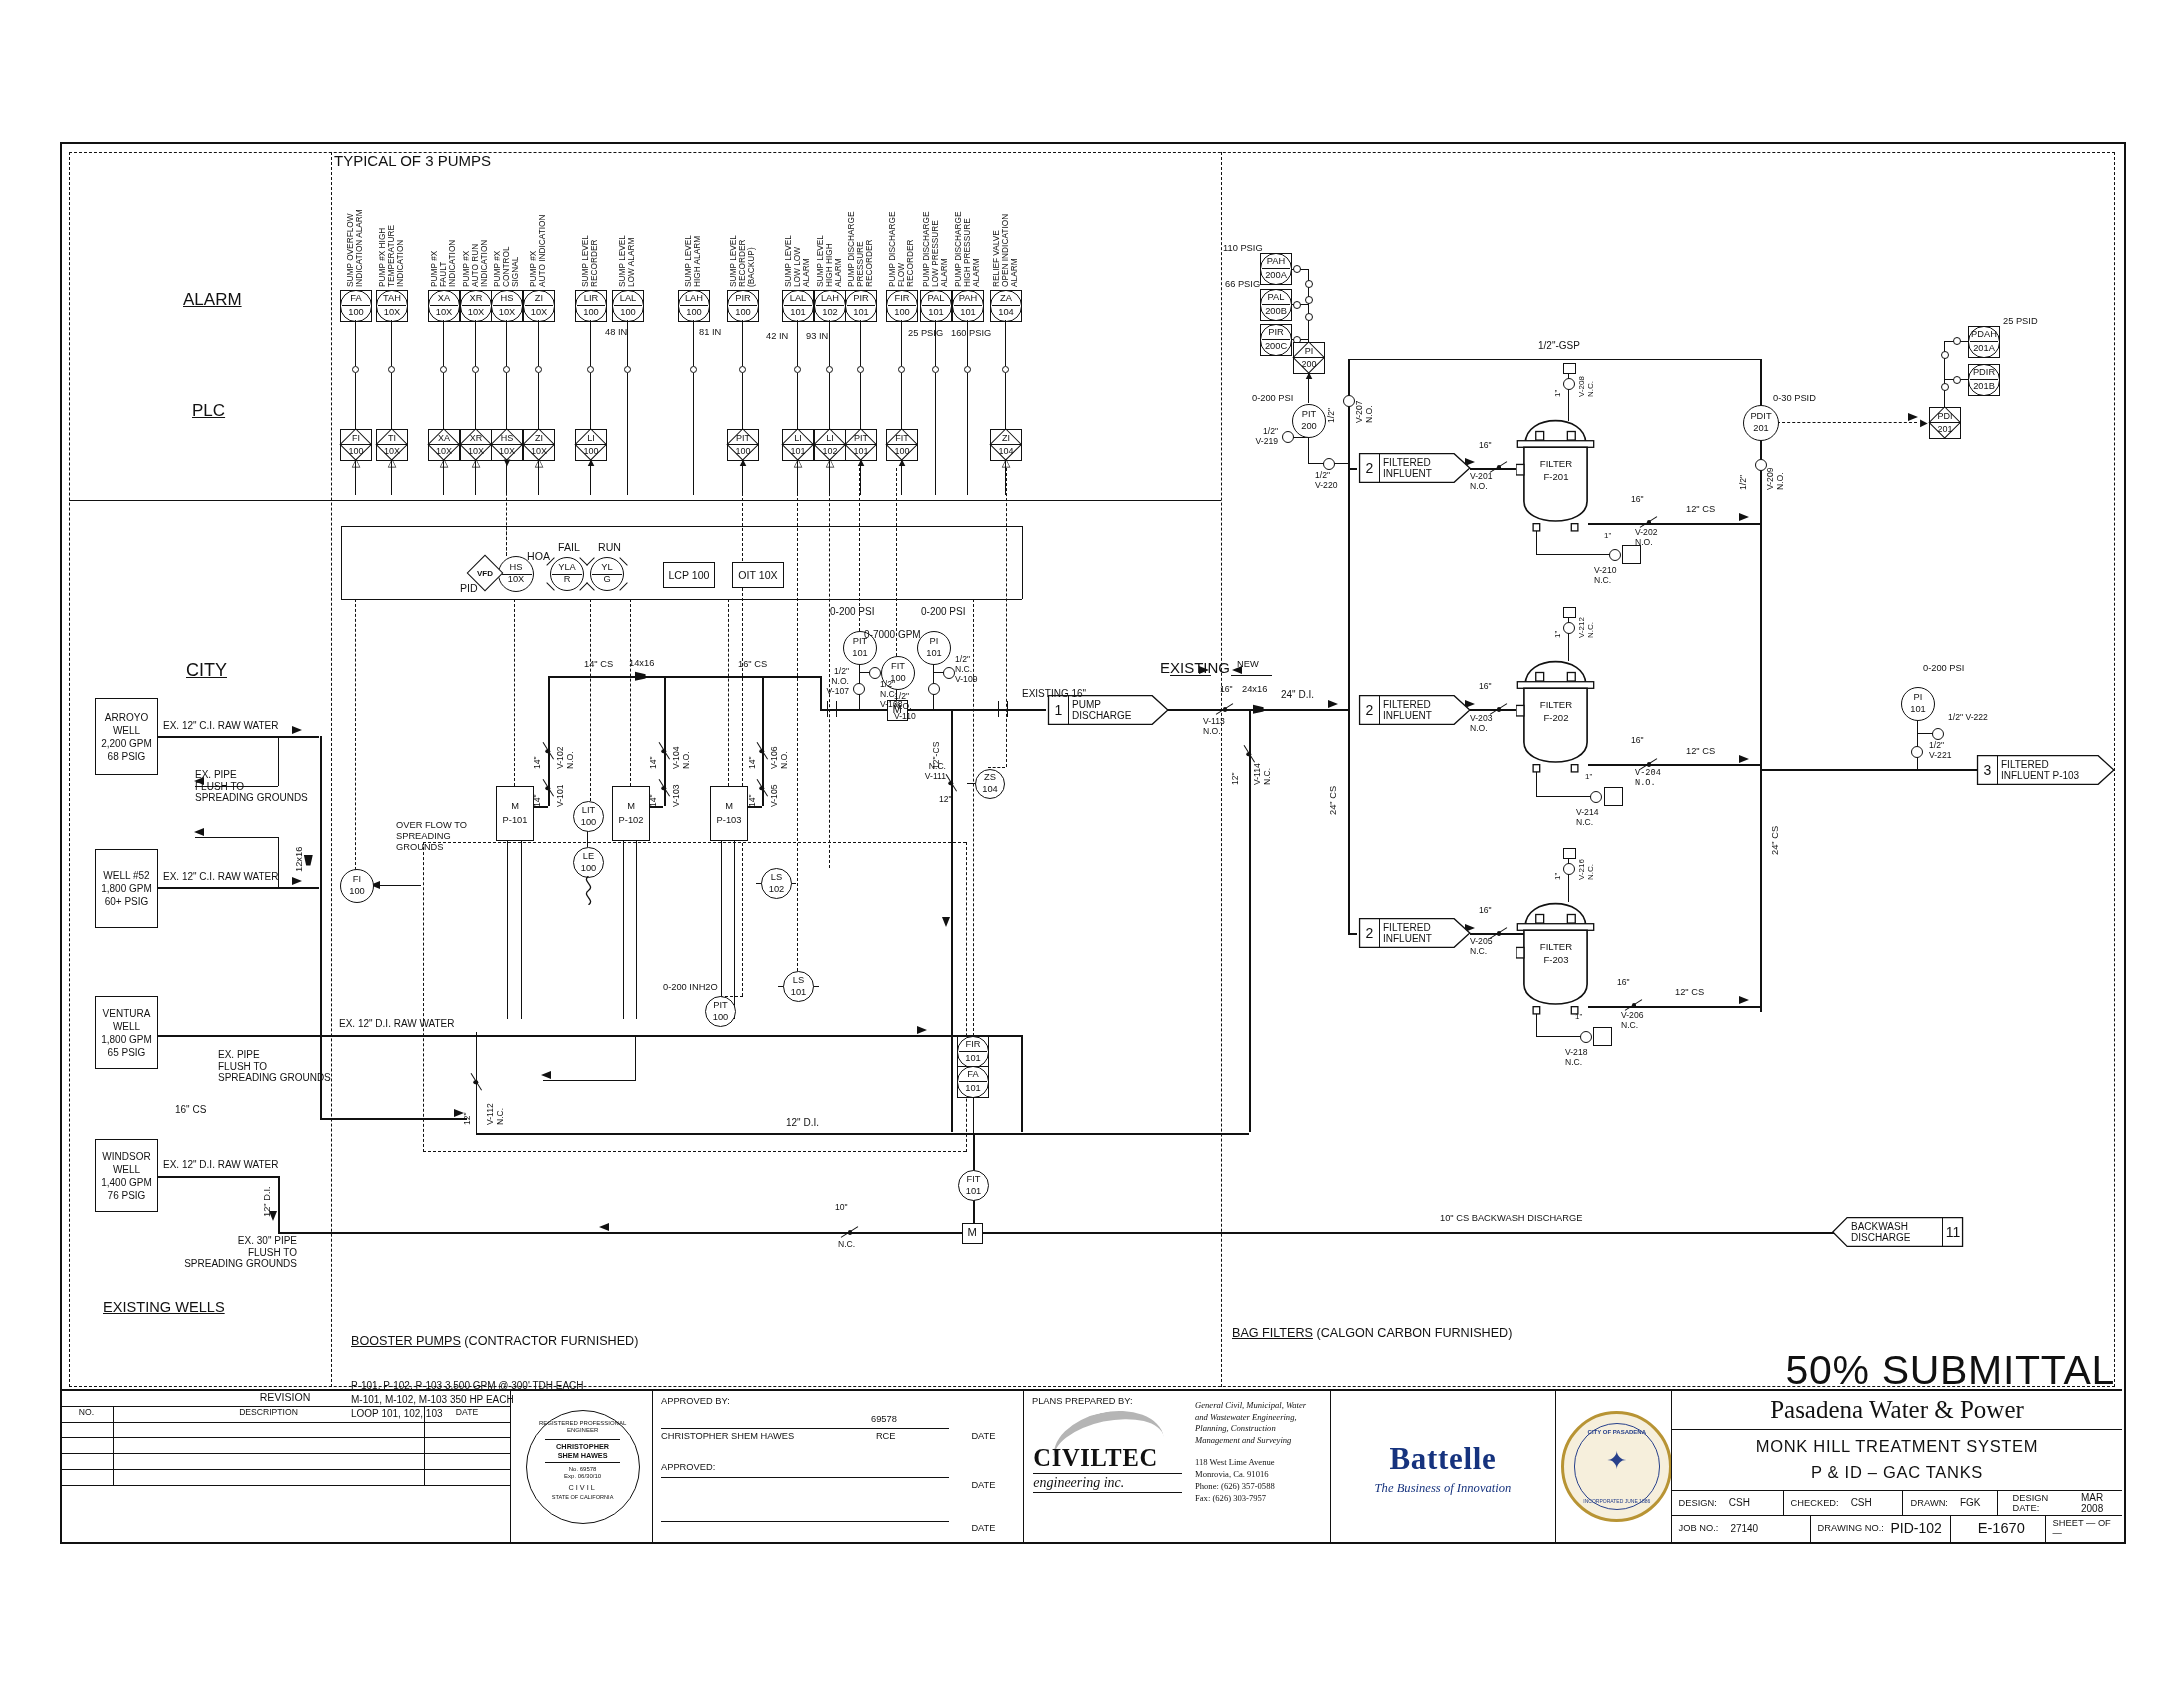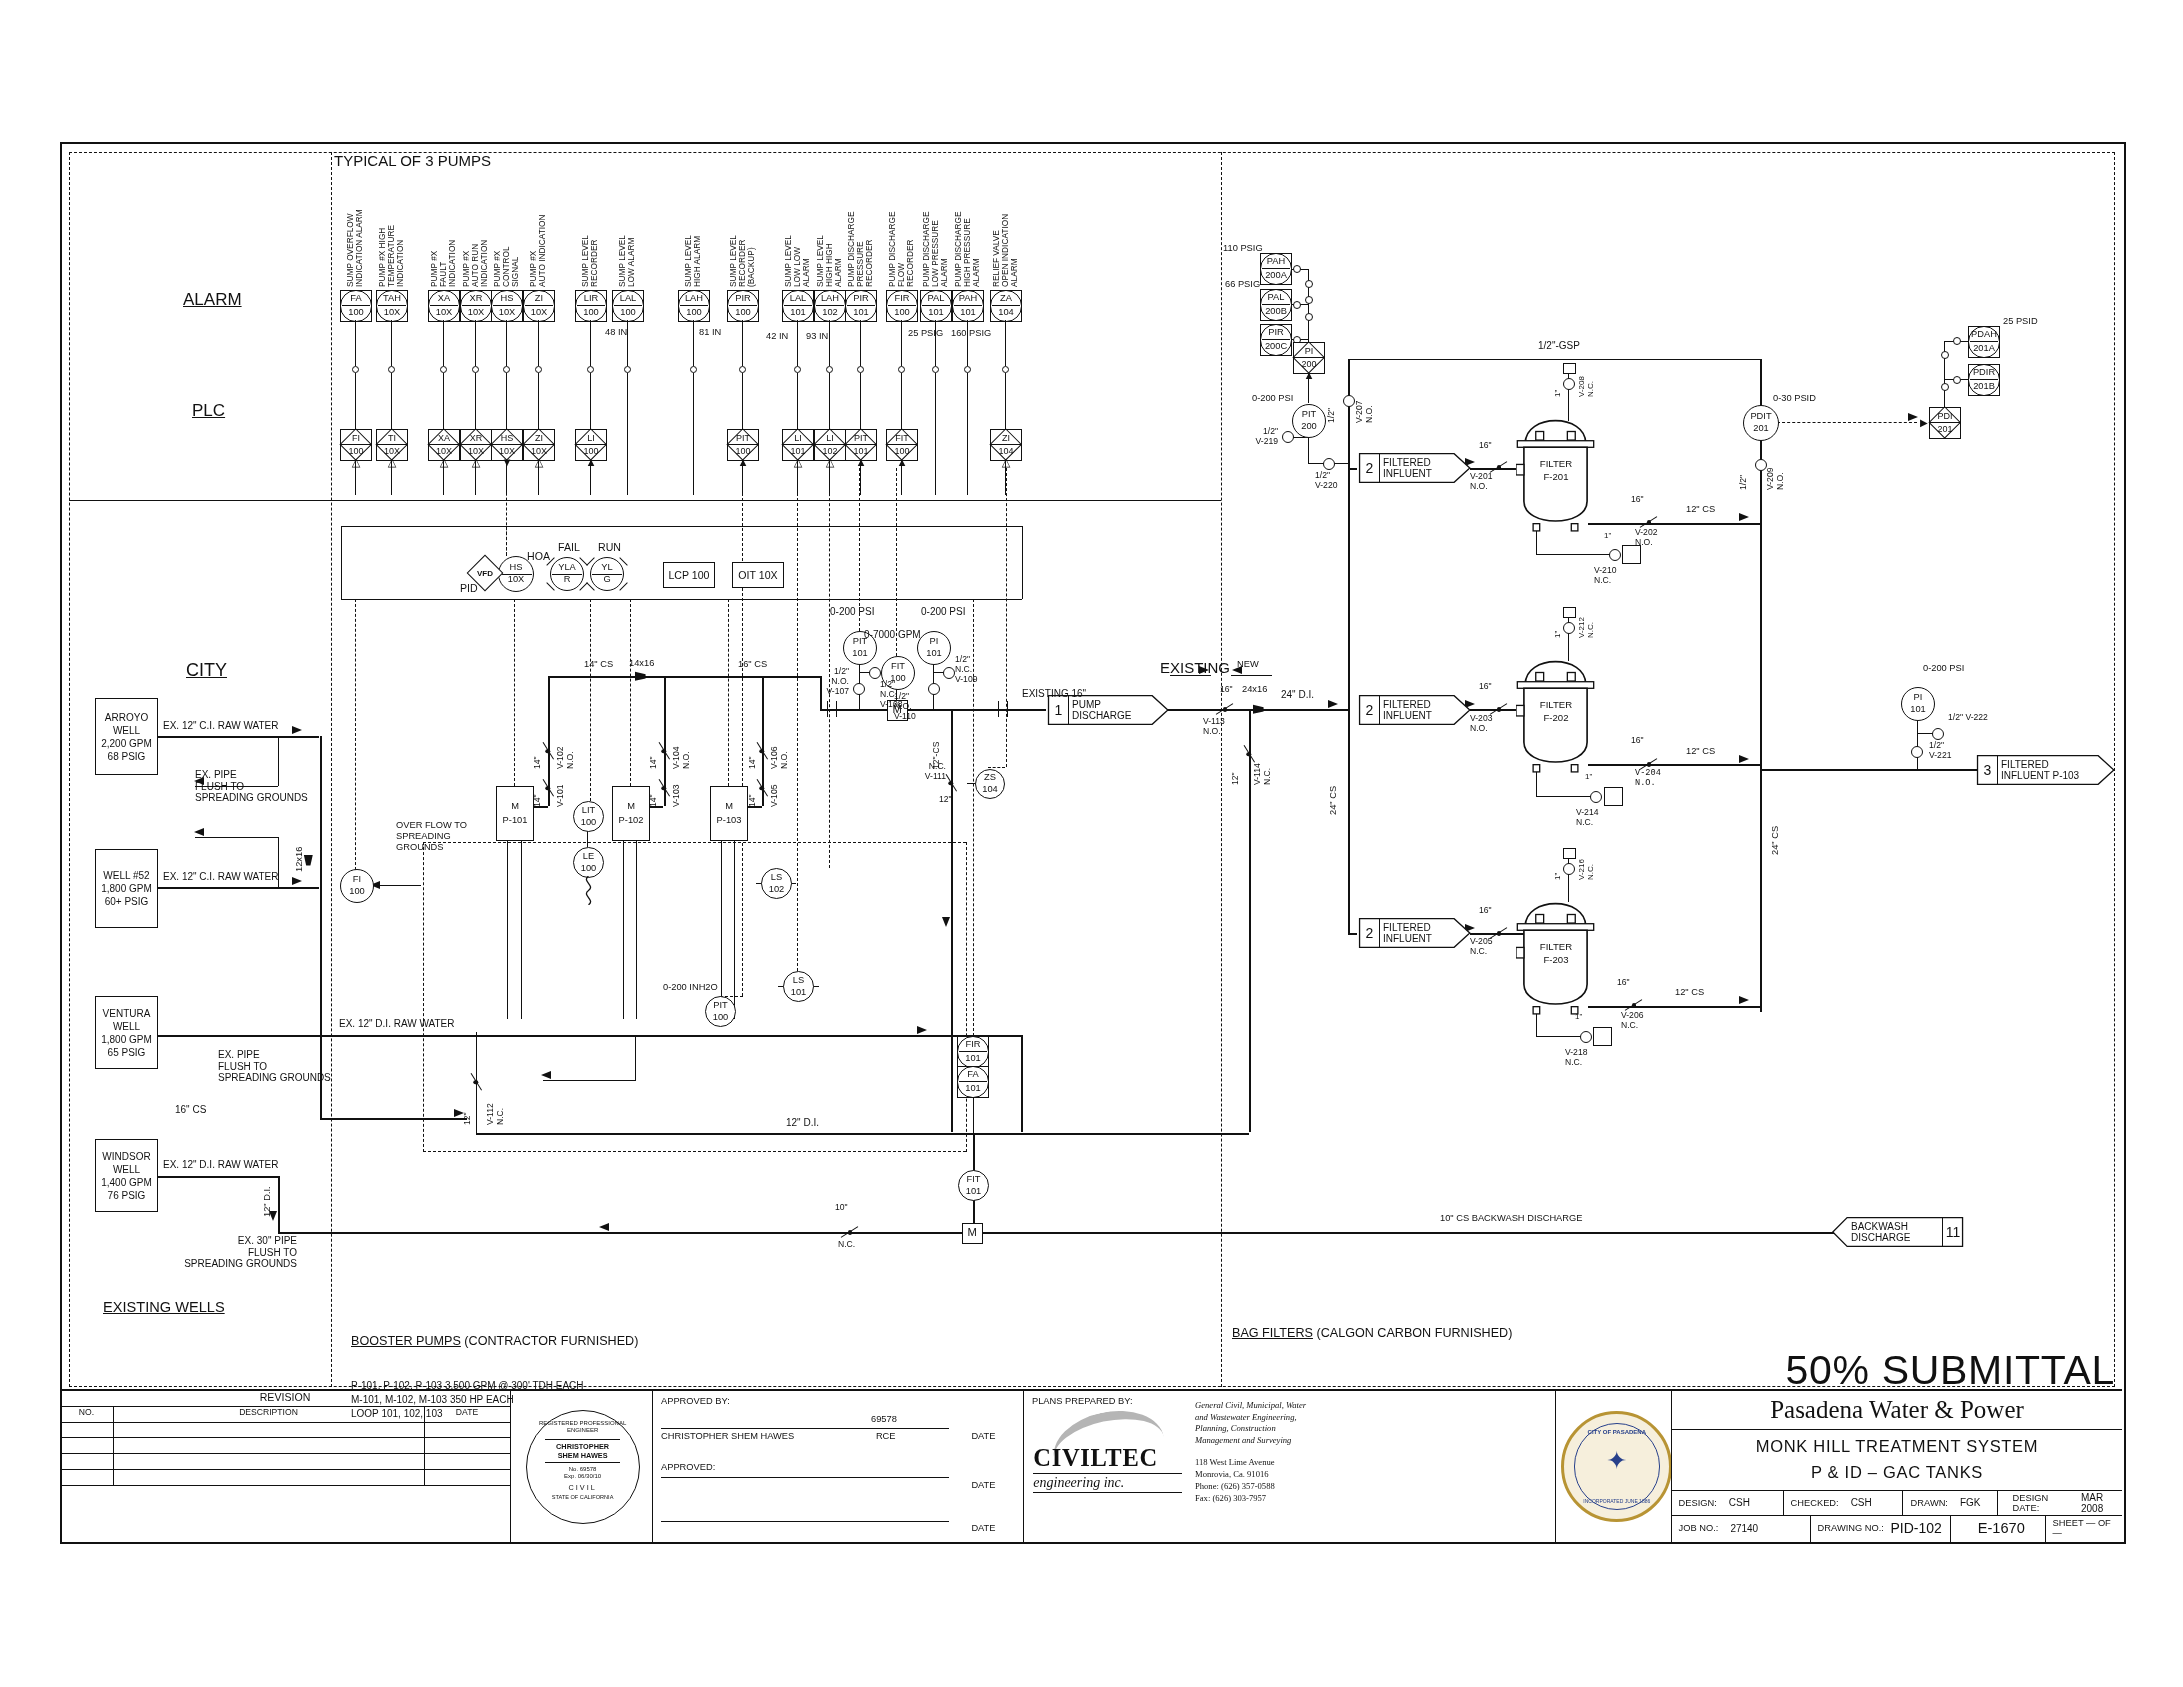--- a/index.html
+++ b/index.html
@@ -1248,20 +1248,24 @@
       <div class="pp-services">General Civil, Municipal, Water
 and Wastewater Engineering,
 Planning, Construction
 Management and Surveying</div>
       <div class="pp-address">118 West Lime Avenue
 Monrovia, Ca. 91016
 Phone: (626) 357-0588
 Fax: (626) 303-7957</div>
     </div>
 
+    <div class="tsec" style="left:1270px;width:225px">
+      <div class="batt-name">Battelle</div>
+      <div class="batt-tag">The Business of Innovation</div>
+    </div>
 
     <div class="tsec" style="left:1495px;width:116px">
       <div class="city-c">
         <div class="inner"></div>
         <div class="cs-top">CITY OF PASADENA</div>
         <div class="cs-star">✦</div>
         <div class="cs-bot">INCORPORATED JUNE 1886</div>
       </div>
     </div>
 

